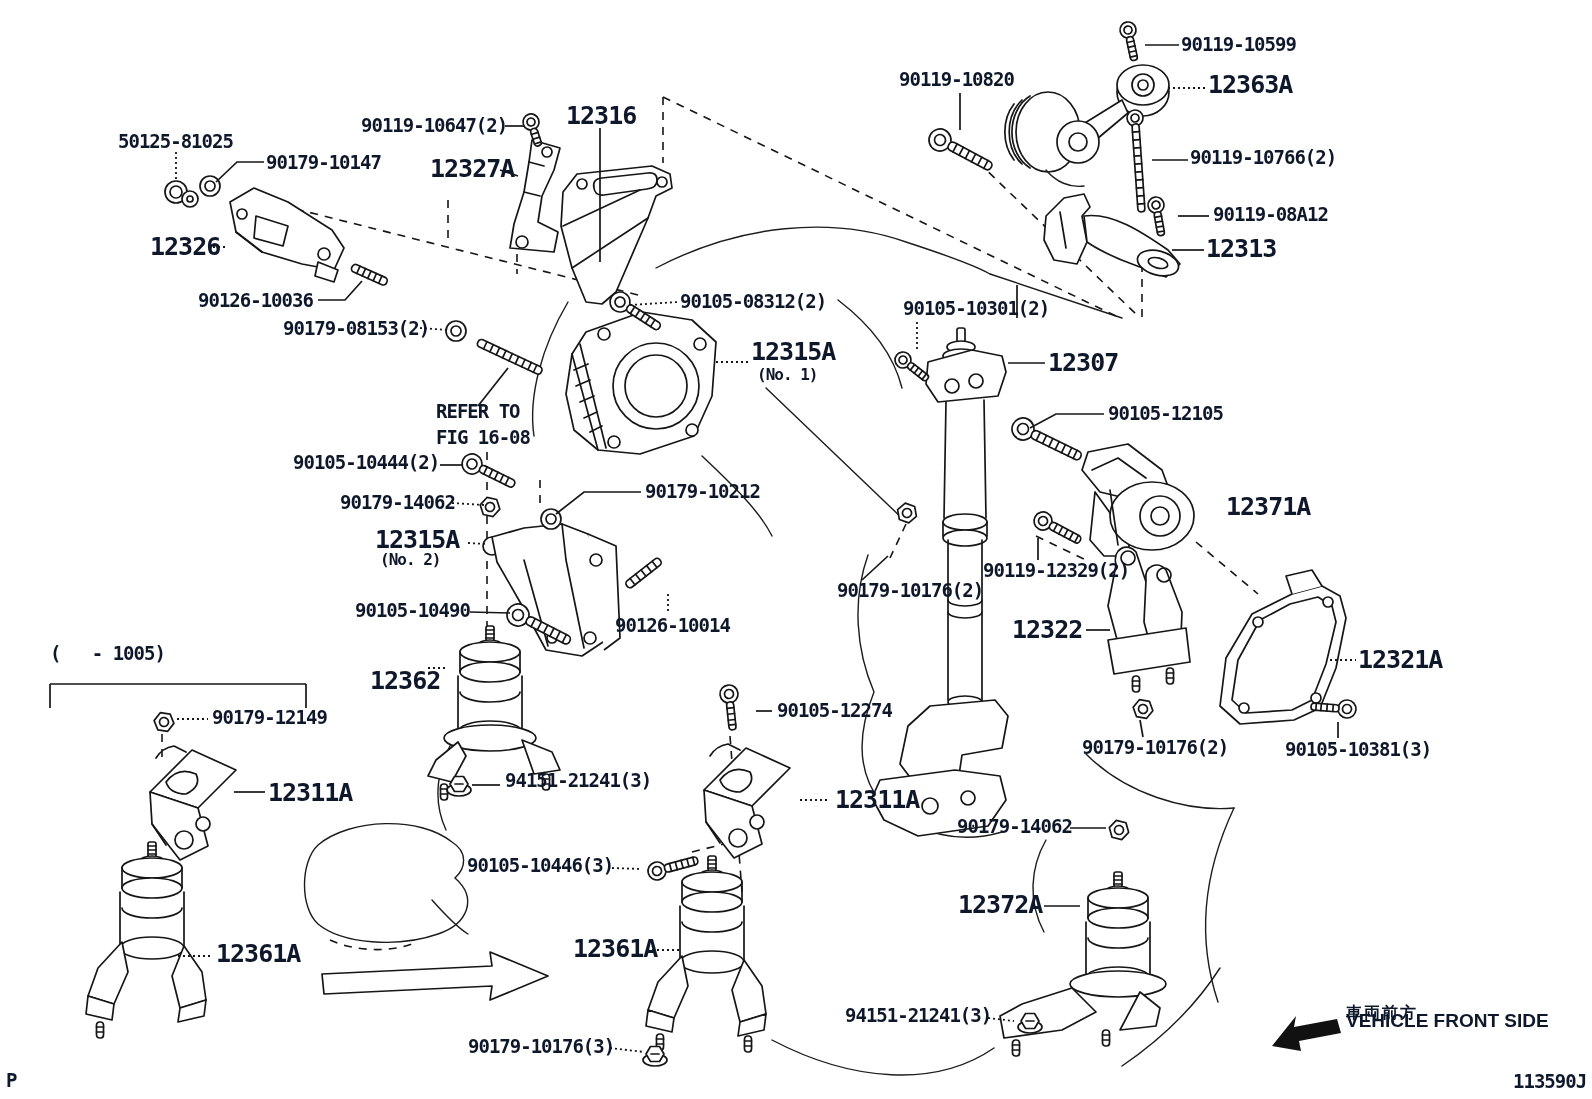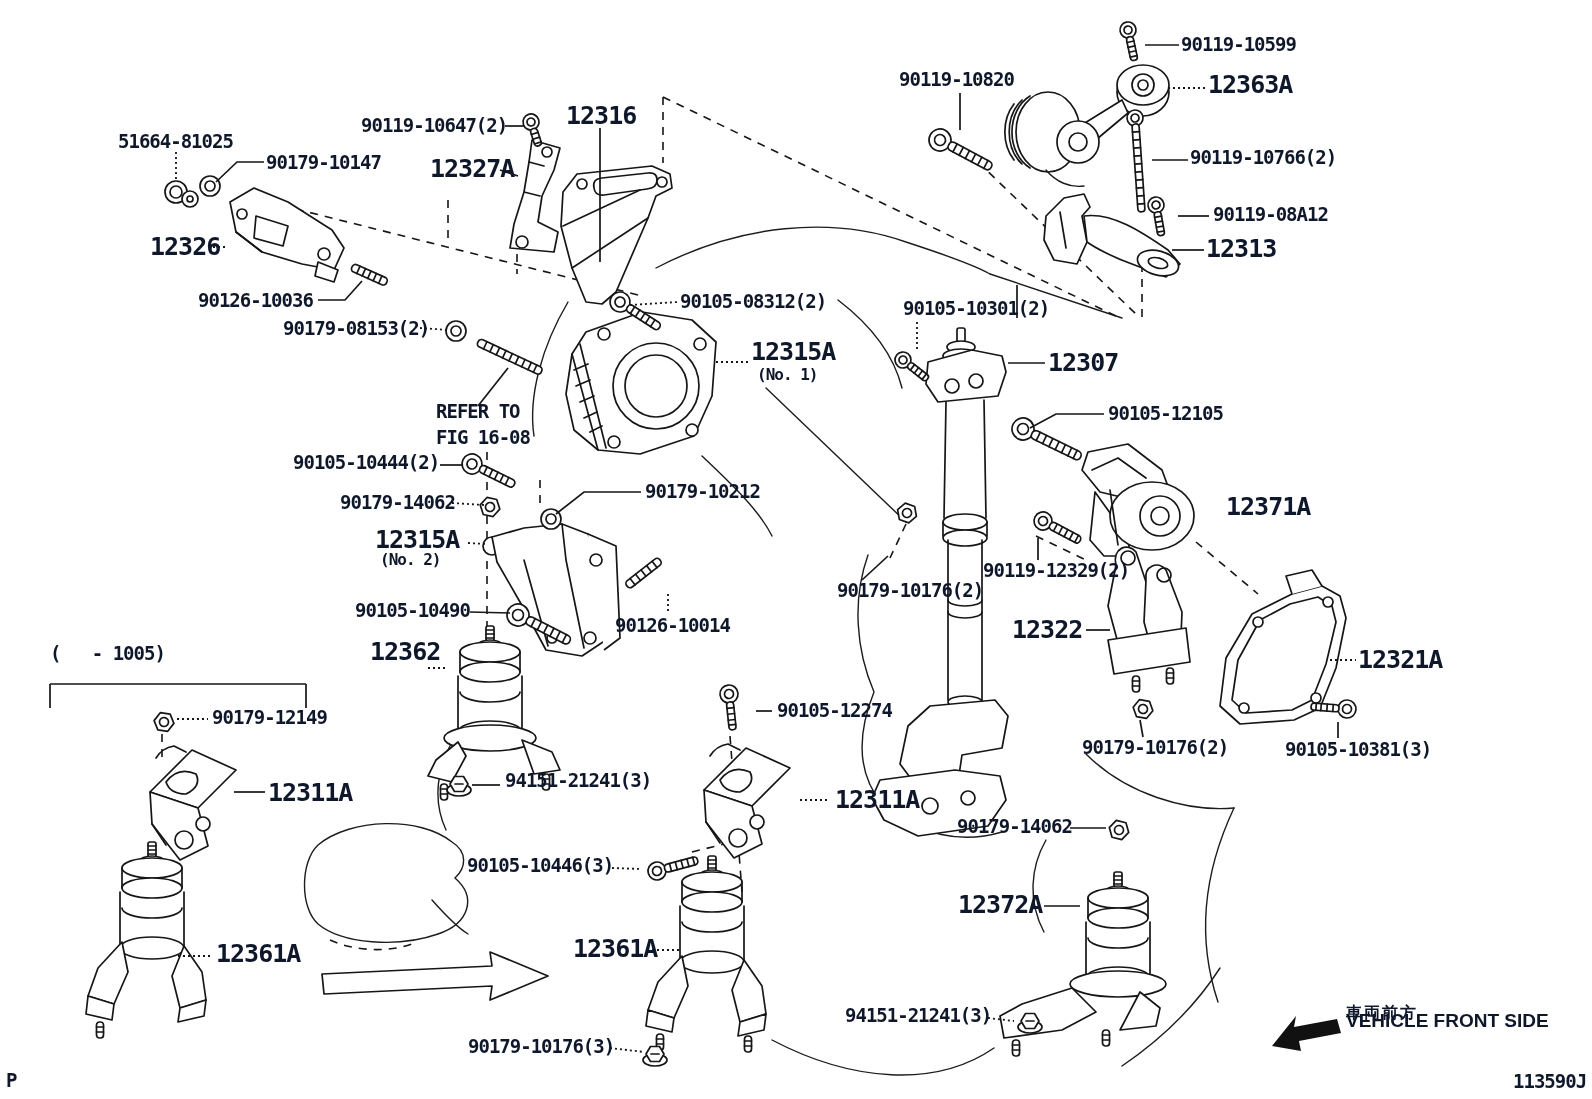--- a/index.html
+++ b/index.html
@@ -406,21 +406,21 @@
     <path class="fill" d="M1272,1046 L1296,1016 L1294,1027 L1337,1019 L1341,1033 L1299,1041 L1301,1051 Z"></path>
   </g>
 </svg>
 
   <div class="lbl sm" style="left:1181px;top:35px">90119-10599</div>
   <div class="lbl lg" style="left:1208px;top:72px">12363A</div>
   <div class="lbl sm" style="left:899px;top:70px">90119-10820</div>
   <div class="lbl sm" style="left:1190px;top:148px">90119-10766(2)</div>
   <div class="lbl sm" style="left:1213px;top:205px">90119-08A12</div>
   <div class="lbl lg" style="left:1206px;top:236px">12313</div>
-  <div class="lbl sm" style="left:118px;top:132px">51664-81025</div>
+  <div class="lbl sm" style="left:118px;top:132px">50125-81025</div>
   <div class="lbl sm" style="left:266px;top:153px">90179-10147</div>
   <div class="lbl sm" style="left:361px;top:116px">90119-10647(2)</div>
   <div class="lbl lg" style="left:430px;top:156px">12327A</div>
   <div class="lbl lg" style="left:566px;top:103px">12316</div>
   <div class="lbl lg" style="left:150px;top:234px">12326</div>
   <div class="lbl sm" style="left:198px;top:291px">90126-10036</div>
   <div class="lbl sm" style="left:283px;top:319px">90179-08153(2)</div>
   <div class="lbl sm" style="left:680px;top:292px">90105-08312(2)</div>
   <div class="lbl sm" style="left:903px;top:299px">90105-10301(2)</div>
   <div class="lbl lg" style="left:751px;top:339px">12315A</div>
@@ -431,21 +431,21 @@
   <div class="lbl sm" style="left:645px;top:482px">90179-10212</div>
   <div class="lbl sm" style="left:340px;top:493px">90179-14062</div>
   <div class="lbl lg" style="left:375px;top:527px">12315A</div>
   <div class="lbl xs" style="left:380px;top:552px">(No. 2)</div>
   <div class="lbl lg" style="left:1226px;top:494px">12371A</div>
   <div class="lbl sm" style="left:355px;top:601px">90105-10490</div>
   <div class="lbl sm" style="left:615px;top:616px">90126-10014</div>
   <div class="lbl sm" style="left:837px;top:581px">90179-10176(2)</div>
   <div class="lbl sm" style="left:983px;top:561px">90119-12329(2)</div>
   <div class="lbl lg" style="left:1012px;top:617px">12322</div>
-  <div class="lbl lg" style="left:370px;top:639px">12362</div>
+  <div class="lbl lg" style="left:370px;top:668px">12362</div>
   <div class="lbl lg" style="left:1358px;top:647px">12321A</div>
   <div class="lbl sm" style="left:50px;top:644px">(   - 1005)</div>
   <div class="lbl sm" style="left:212px;top:708px">90179-12149</div>
   <div class="lbl sm" style="left:777px;top:701px">90105-12274</div>
   <div class="lbl sm" style="left:1082px;top:738px">90179-10176(2)</div>
   <div class="lbl sm" style="left:1285px;top:740px">90105-10381(3)</div>
   <div class="lbl lg" style="left:268px;top:780px">12311A</div>
   <div class="lbl sm" style="left:505px;top:771px">94151-21241(3)</div>
   <div class="lbl lg" style="left:835px;top:787px">12311A</div>
   <div class="lbl sm" style="left:957px;top:817px">90179-14062</div>

